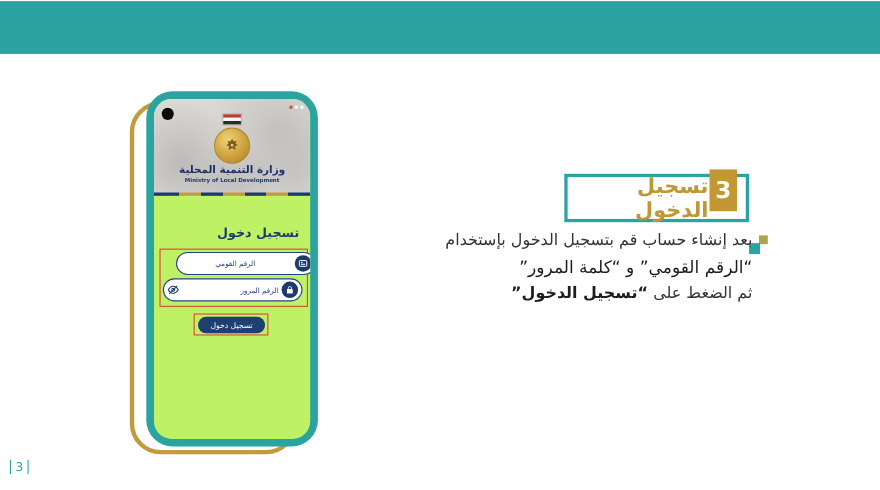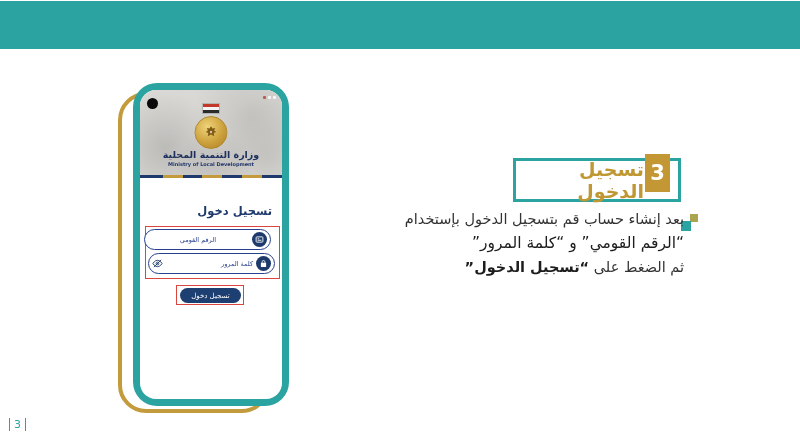--- a/index.html
+++ b/index.html
@@ -8,21 +8,21 @@
 
   
   .top-bar { position:absolute; left:0; top:1px; width:800px; height:48px; background:#2ba3a1; }
 
   
   .gold-outline { position:absolute; left:118px; top:92px; width:152px; height:321px;
     border:4px solid #c49b3c; border-radius:28px; background:transparent; }
   .phone { position:absolute; left:133px; top:83px; width:156px; height:323px;
     background:#2ba3a1; border-radius:24px; padding:7px; }
   .screen { position:relative; width:142px; height:309px; border-radius:16px;
-    background:#ffffff; overflow:hidden; }
+    background:#bef264; overflow:hidden; }
 
   .app-header { position:relative; width:100%; height:88px; background-color:#d9d8d5;
     background-image:
       radial-gradient(circle at 18% 65%, rgba(110,110,108,.28), transparent 42%),
       radial-gradient(circle at 78% 28%, rgba(130,130,126,.22), transparent 46%),
       radial-gradient(circle at 52% 88%, rgba(95,95,95,.18), transparent 36%),
       radial-gradient(circle at 90% 75%, rgba(120,120,115,.18), transparent 40%); }
   .camera-hole { position:absolute; left:7px; top:8px; width:11px; height:11px;
     border-radius:50%; background:#0a0a0a; }
   .status-icons { position:absolute; right:6px; top:6px; display:flex; gap:2px; }
@@ -47,21 +47,21 @@
   .login-title { position:absolute; right:10px; top:114px; font-size:11.5px;
     font-weight:bold; color:#1e3a6d; direction:rtl; }
 
   .red-box { position:absolute; border:1.5px solid #d9453f; }
   .red-box.inputs { left:5px; top:136px; width:135px; height:53px; }
   .red-box.btn { left:36px; top:195px; width:68px; height:20px; }
 
   .field { position:absolute; width:127px; height:21px; background:#fff;
     border:1px solid #27408f; border-radius:11px; display:flex; flex-direction:row-reverse;
     align-items:center; padding:0 3px; gap:3px; }
-  .field.national { left:4px; top:139px;gap:36px; }
+  .field.national { left:20px; top:139px;gap:36px; }
   .field.password { left:8px; top:163px; }
   .field .icon-circle { width:15px; height:15px; min-width:15px; border-radius:50%;
     background:#1e3a6d; display:flex; align-items:center; justify-content:center; }
   .field .icon-circle svg { width:9px; height:9px; }
   .field .f-label { font-size:6.5px; color:#27408f; direction:rtl; flex:1; text-align:right; }
   .field .eye { width:11px; height:11px; display:flex; align-items:center; }
   .field .eye svg { width:11px; height:11px; }
 
   .login-btn { position:absolute; left:40px; top:198px; width:61px; height:15px;
     background:#1d3f72; border:none; border-radius:8px; color:#fff; font-size:7px;
@@ -142,21 +142,21 @@
         </span>
         <span class="f-label">الرقم القومي</span>
       </div>
 
       <div class="field password">
         <span class="icon-circle">
           <svg viewBox="0 0 24 24" fill="#fff">
               <path d="M7 10V8a5 5 0 0 1 10 0v2h1a1 1 0 0 1 1 1v9a1 1 0 0 1-1 1H6a1 1 0 0 1-1-1v-9a1 1 0 0 1 1-1h1zm2 0h6V8a3 3 0 0 0-6 0v2z"></path>
             </svg>
         </span>
-        <span class="f-label">كلمة المرور</span>
+        <span class="f-label">الرقم المرور</span>
         <span class="eye">
           <svg viewBox="0 0 24 24" fill="none" stroke="#1e3a6d" stroke-width="2">
               <path d="M2 12s4-7 10-7 10 7 10 7-4 7-10 7S2 12 2 12z"></path>
               <circle cx="12" cy="12" r="3"></circle>
               <line x1="4" y1="20" x2="20" y2="4"></line>
             </svg>
         </span>
       </div>
 
       <div class="red-box btn"></div>

